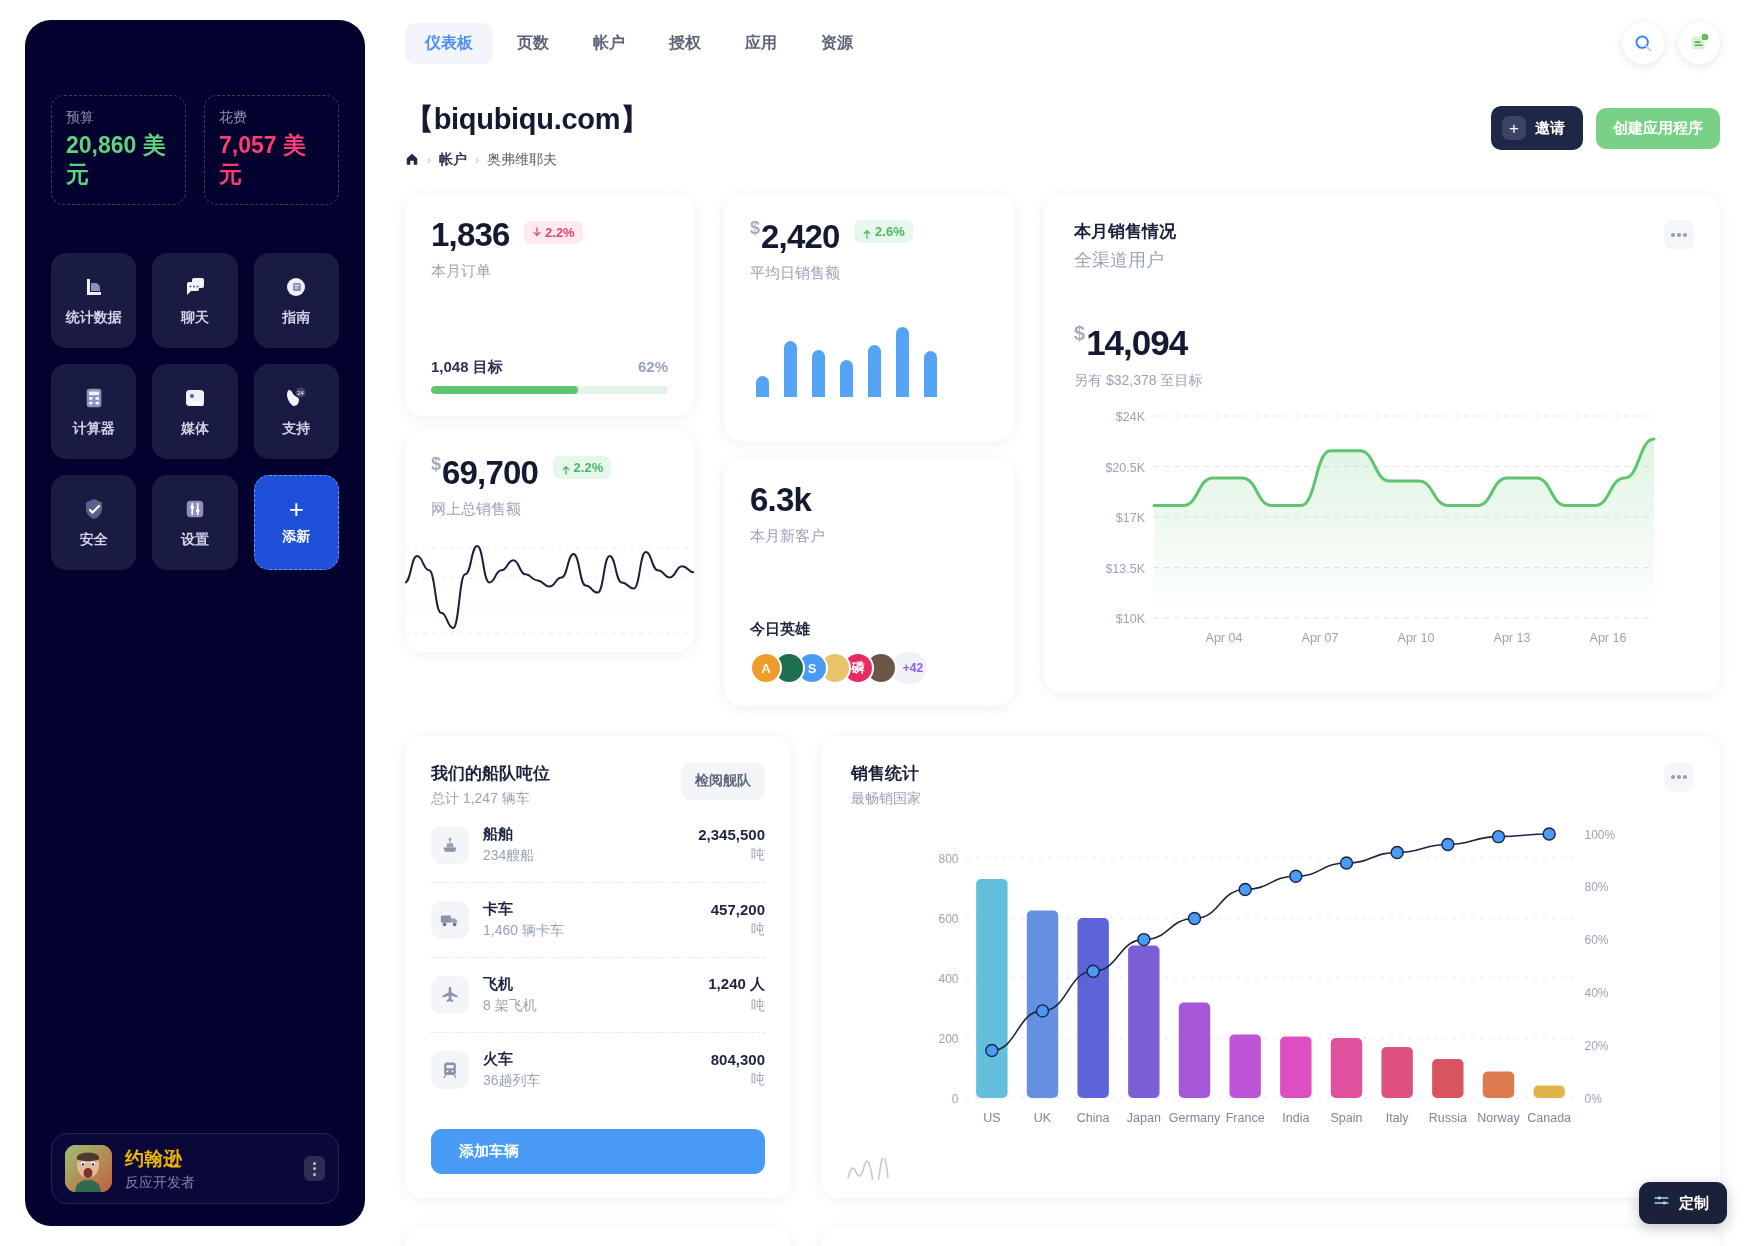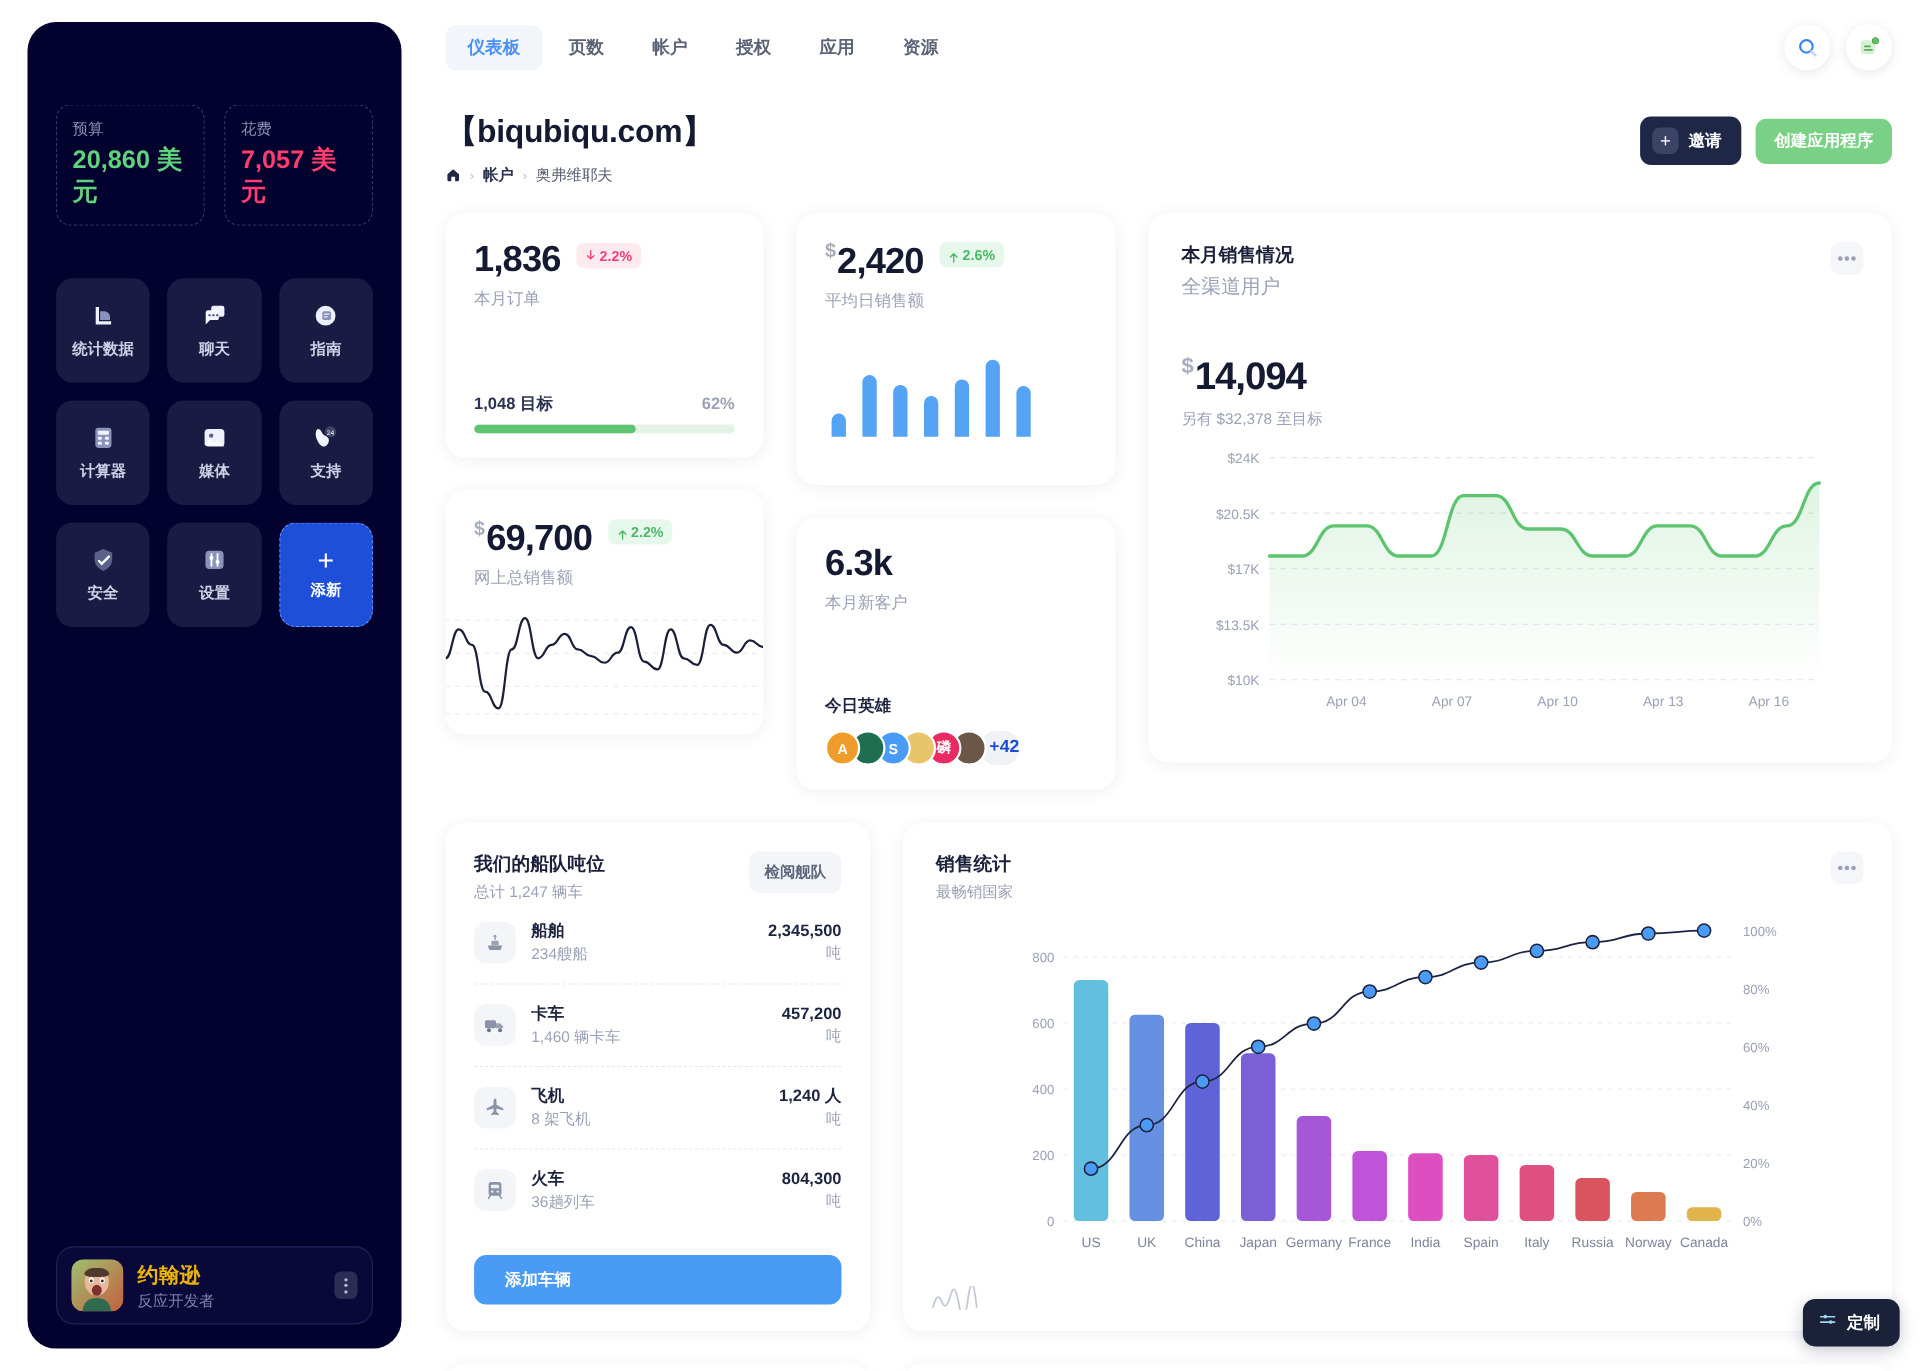--- a/index.html
+++ b/index.html
@@ -103,22 +103,22 @@
     width:24px;height:24px;border-radius:7px;background:#3c4466;
     display:flex;align-items:center;justify-content:center;font-size:17px;line-height:17px;color:#fff;font-weight:400;
   }
   .btn-create {
     background:#79d185; color:#fff; border-radius:10px; padding:11px 17px;
     font-size:15px; font-weight:600;
   }
 
   
   .grid { display:flex; gap:30px; margin-top:25px; }
-  .col-a { width:289px; display:flex; flex-direction:column; gap:30px; }
-  .col-b { width:290px; display:flex; flex-direction:column; gap:30px; }
+  .col-a { width:289px; display:flex; flex-direction:column; gap:14px; }
+  .col-b { width:290px; display:flex; flex-direction:column; gap:18px; }
   .col-c { flex:1; }
   .card {
     background:#fff; border-radius:18px;
     box-shadow:0 2px 14px rgba(40,60,110,.075);
     position:relative;
   }
   .c-num { font-size:33px; font-weight:700; color:#151a33; letter-spacing:-.8px; line-height:1; }
   .c-dollar { font-size:18px; font-weight:600; color:#a7adbd; vertical-align:14px; margin-right:1px; }
   .c-sub { font-size:15px; color:#9aa2b6; margin-top:11px; }
   .pill { display:inline-flex; align-items:center; gap:3px; border-radius:7px;
@@ -140,21 +140,21 @@
   .card-total { height:222px; padding:24px 26px 0 26px; overflow:hidden; position:relative; }
   .card-new { height:247px; padding:24px 26px 22px 26px; display:flex; flex-direction:column; }
   .hero-title { font-size:15px; font-weight:700; color:#1d2440; margin-top:auto; }
   .avatars { display:flex; align-items:center; margin-top:13px; }
   .av {
     width:32px;height:32px;border-radius:50%; border:2px solid #fff; margin-left:-9px;
     display:flex;align-items:center;justify-content:center;
     font-size:13px; font-weight:700; color:#fff; flex:none;
   }
   .av:first-child { margin-left:0; }
-  .av-more { background:#f1f2f6; color:#1d4ed8; font-size:16px; font-weight:700;
+  .av-more { background:#f1f2f6; color:#8b5cf6; font-size:12px; font-weight:700;
     border:none; margin-left:-6px; padding-left:8px; width:auto; min-width:36px; height:32px;
     border-radius:16px; display:flex;align-items:center;justify-content:center; }
 
   .card-month { height:499px; padding:26px 30px 18px 30px; }
   .cm-title { font-size:17px; font-weight:700; color:#1a2039; }
   .cm-sub { font-size:18px; color:#9aa2b6; margin-top:5px; }
   .cm-big { font-size:35px; font-weight:700; color:#151a33; letter-spacing:-1px; }
   .cm-note { font-size:14px; color:#9aa2b6; margin-top:9px; }
   .dots-btn { position:absolute; top:26px; right:26px; width:30px;height:30px;border-radius:9px;
     background:#f4f6f9; display:flex;align-items:center;justify-content:center;gap:2.5px; }

